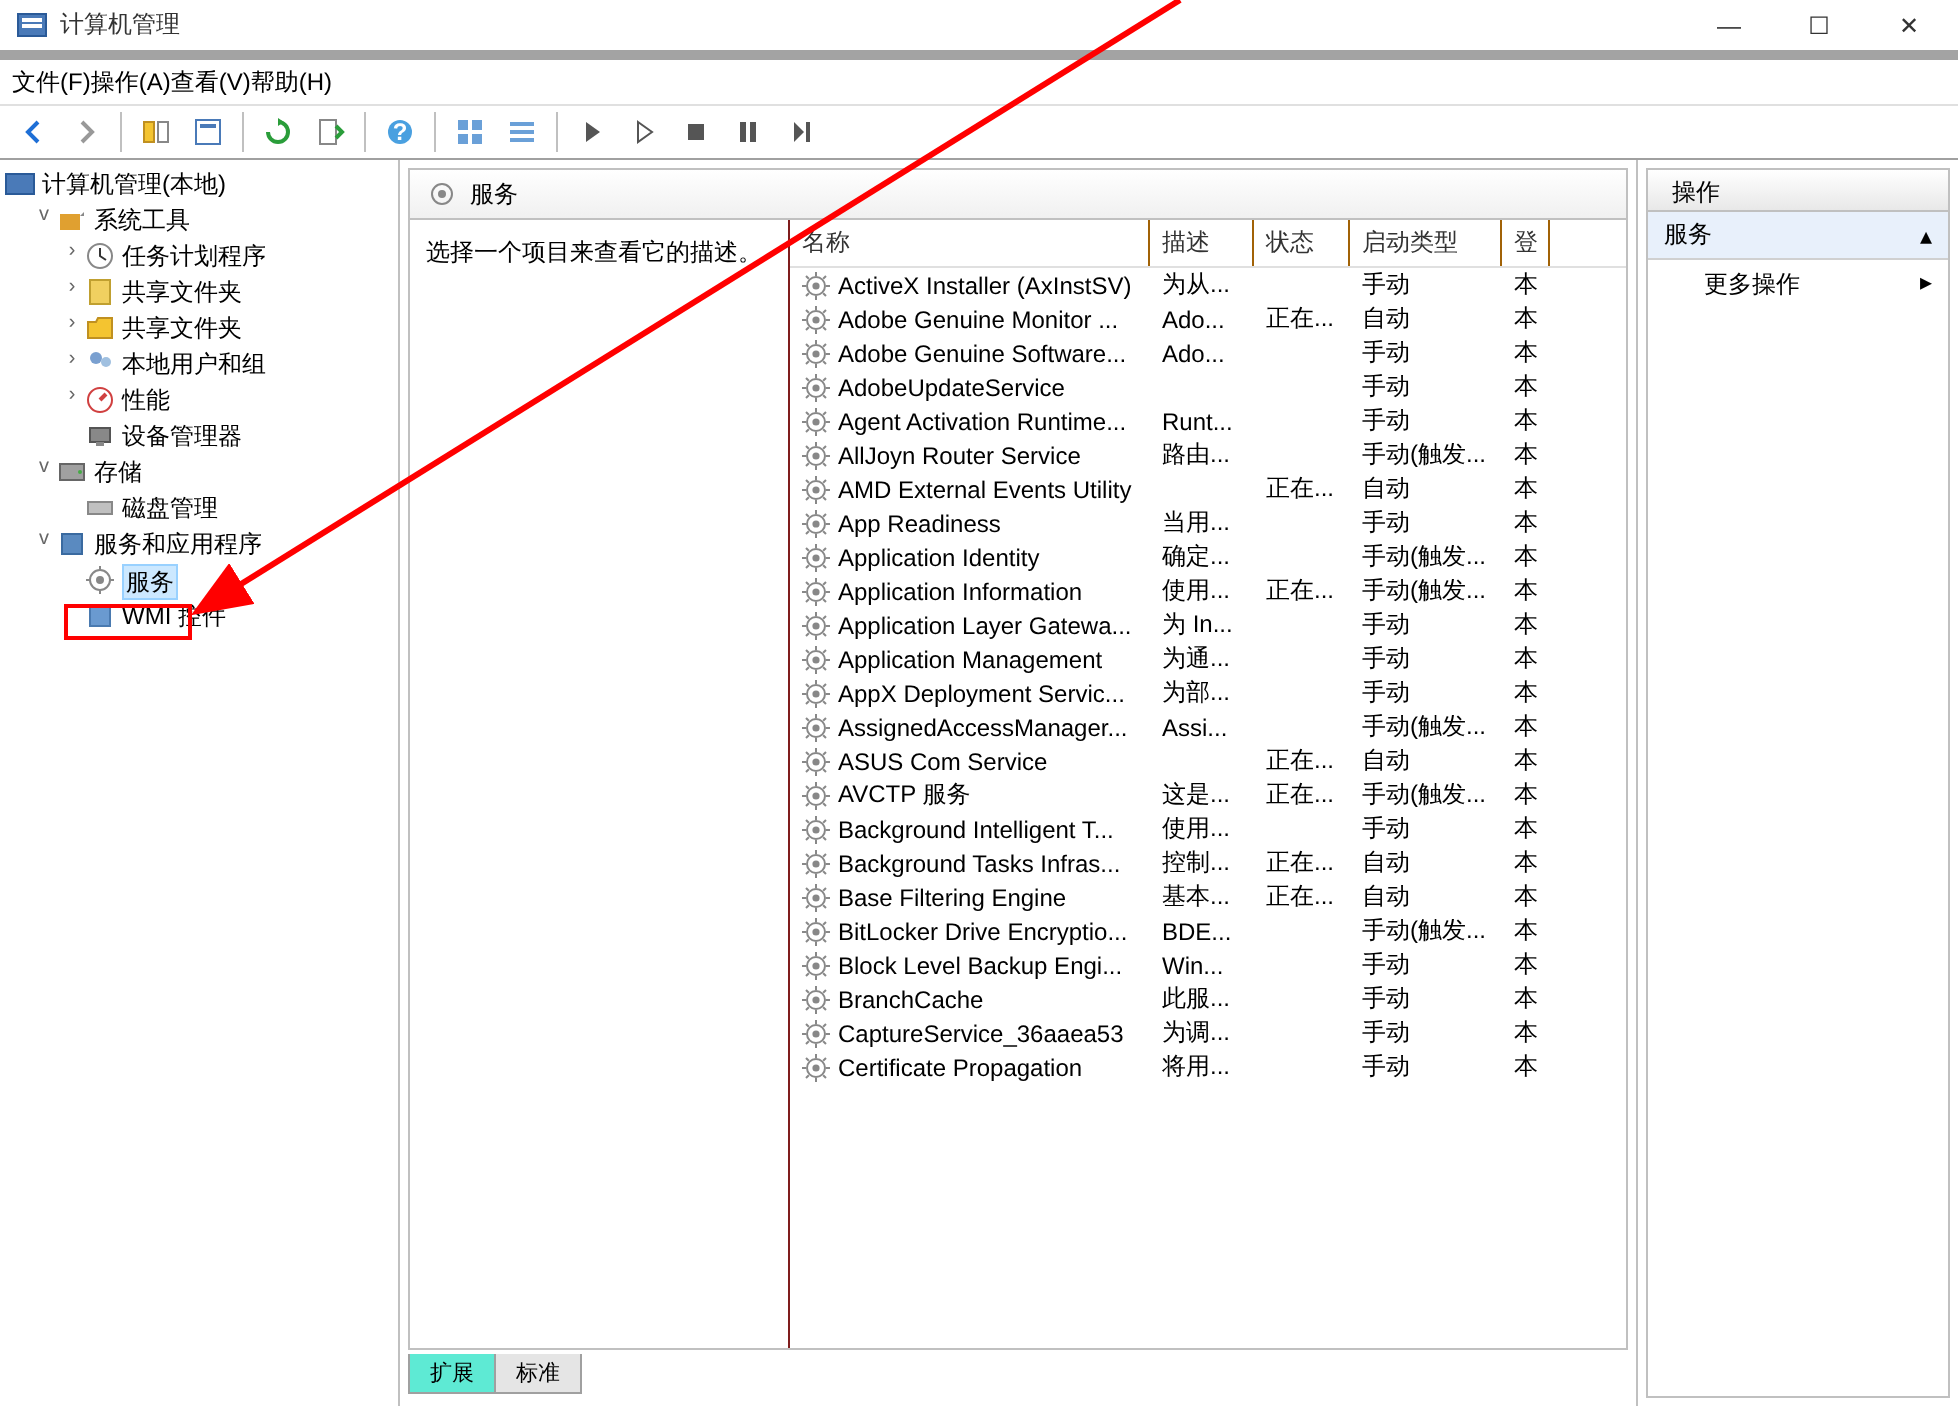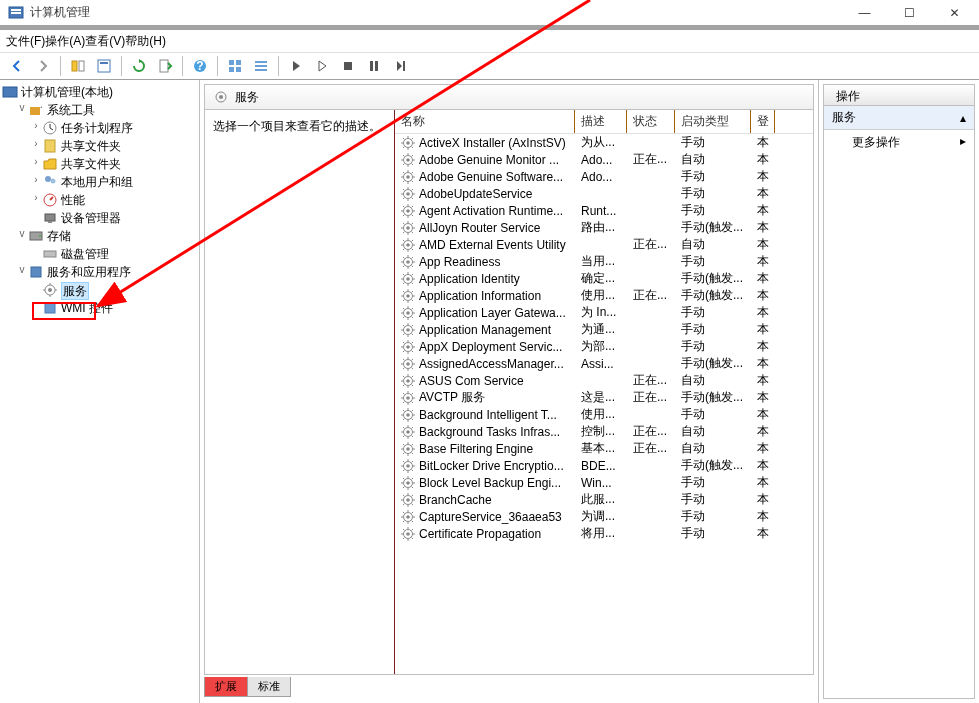--- a/index.html
+++ b/index.html
@@ -30,21 +30,21 @@
 .list { flex:1; overflow:auto; min-width:0; position:relative; }
 .lh { display:flex; background:#fff; border-bottom:1px solid #e0e0e0; position:sticky; top:0; }
 .lh div { padding:3px 6px; border-right:1px solid #a16207; color:#333; }
 .c-name{width:180px} .c-desc{width:52px} .c-stat{width:48px} .c-start{width:76px} .c-log{width:24px}
 .row { display:flex; align-items:center; height:17px; }
 .row div { padding:0 6px; white-space:nowrap; overflow:hidden; text-overflow:ellipsis; }
 .row .c-name { display:flex; align-items:center; }
 .gico { width:14px; height:14px; margin-right:4px; flex-shrink:0; }
 .tabs { height:22px; margin:2px 4px 4px 4px; display:flex; align-items:flex-start; }
 .tab { border:1px solid #a0a0a0; border-top:none; padding:2px 10px; background:#e5e5e5; font-size:11px; margin-right:-1px; }
-.tab.act { background:#ef4444; }
+.tab.act { background:#5eead4; }
 .actions { width:160px; display:flex; flex-direction:column; }
 .ah { height:22px; background:linear-gradient(#fff,#e8e8e8); border-bottom:1px solid #c0c0c0; padding:3px 12px; font-weight:normal; margin:4px 4px 0 4px; border:1px solid #c0c0c0; }
 .ab { margin:0 4px 4px 4px; border:1px solid #c0c0c0; border-top:none; flex:1; }
 .agrp { background:#e8f0fb; padding:3px 8px; display:flex; justify-content:space-between; align-items:center; border-bottom:1px solid #d0d0d0; }
 .aitem { padding:4px 8px 4px 28px; }
 .arrow { position:absolute; pointer-events:none; z-index:50; }
 .highlight { position:absolute; border:2px solid #ff0000; pointer-events:none; z-index:49; }
 </style>
 </head>
 <body>

